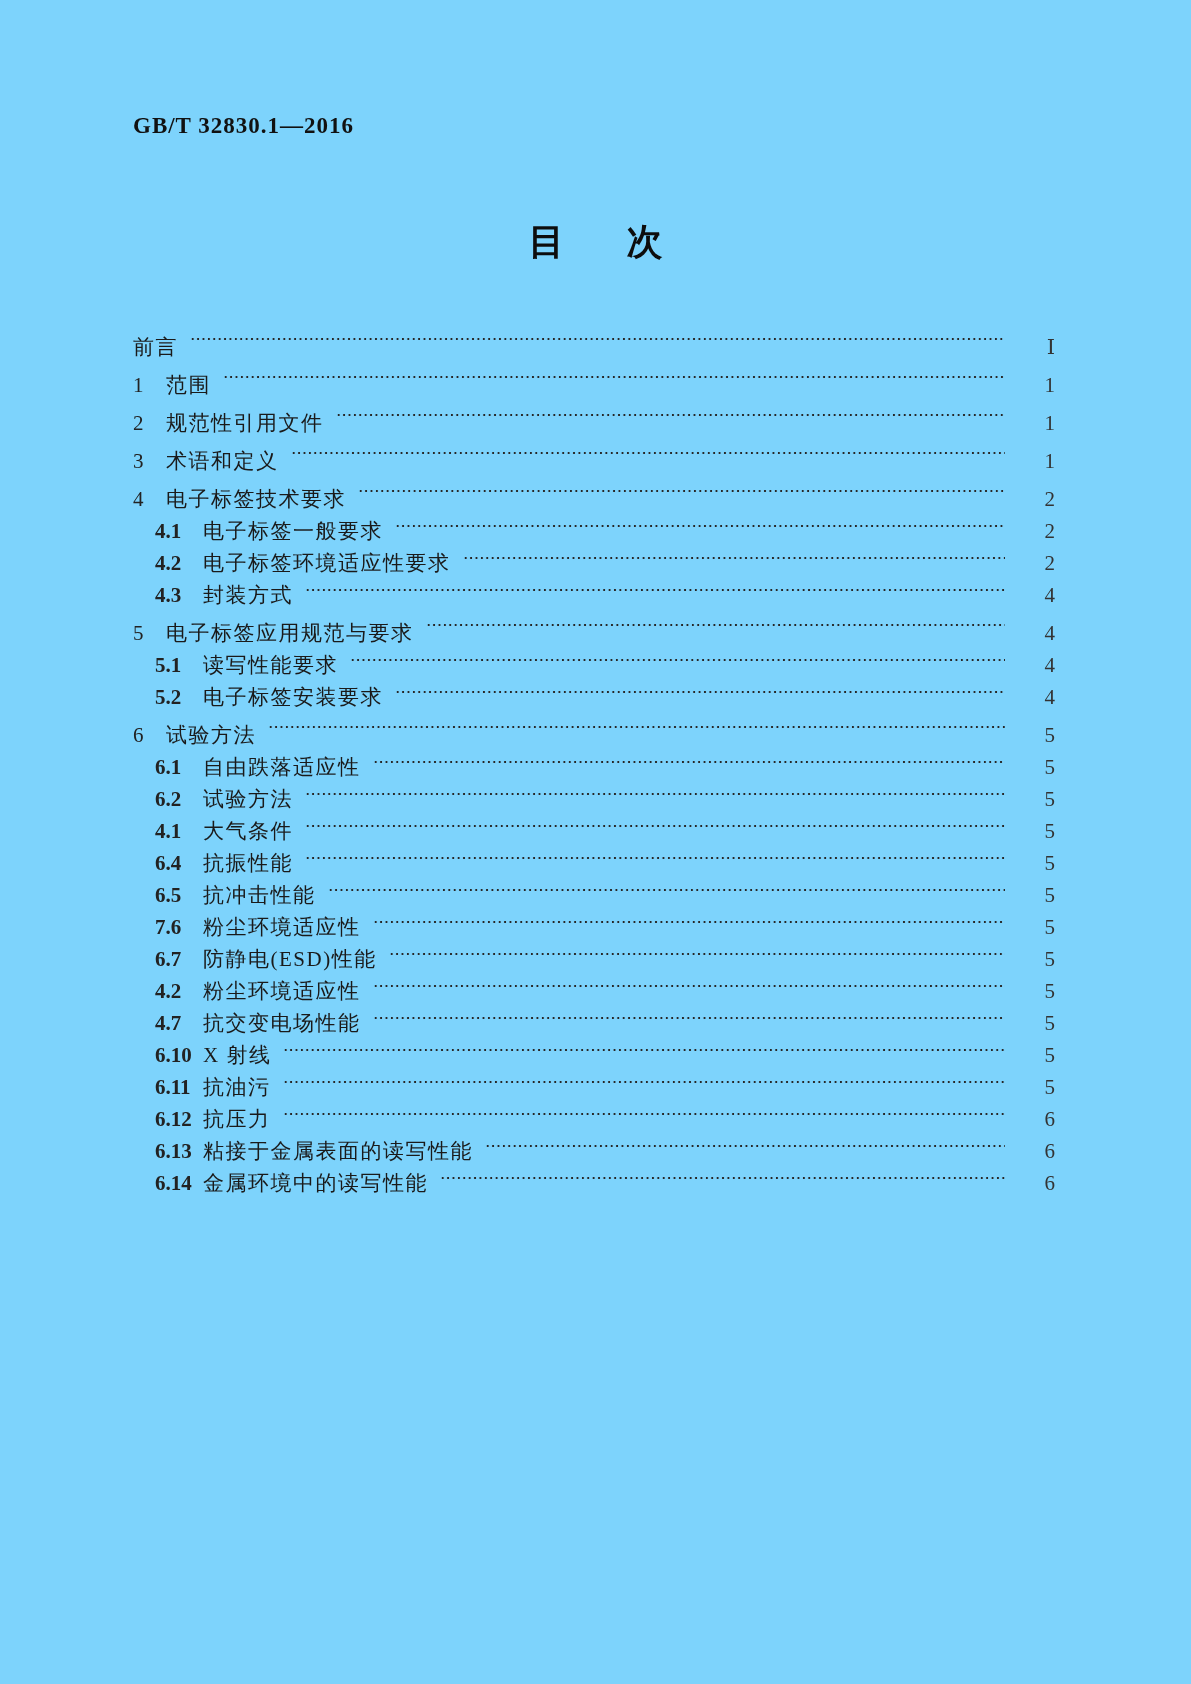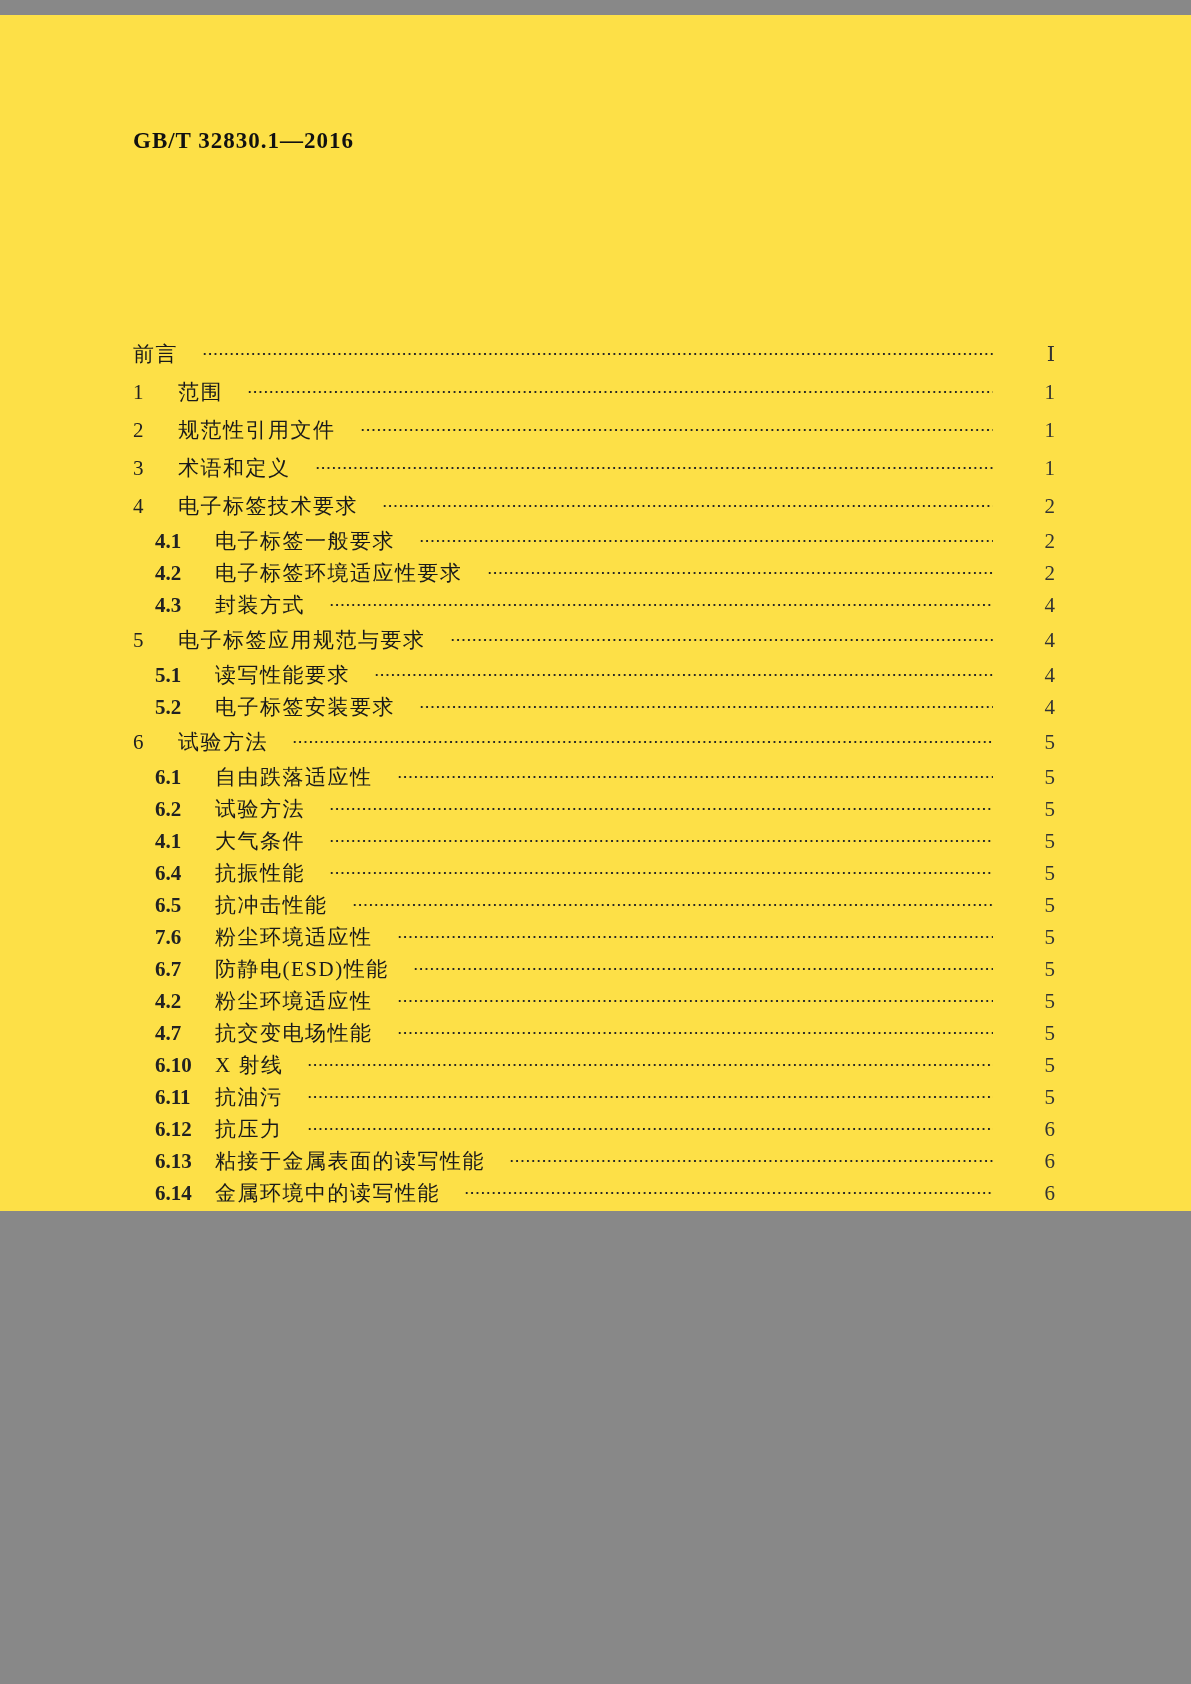--- a/index.html
+++ b/index.html
@@ -1,20 +1,20 @@
 <!DOCTYPE html>
 <html lang="zh"><head>
 <meta charset="utf-8">
 <style>
   html,body{margin:0;padding:0;background:#888;}
   .page{
     position:relative;
-    width:1191px;height:1196px;
-    margin:15px auto;
-    background:#fde047;
+    width:1191px;height:1684px;
+    margin:0 auto;
+    background:#7dd3fc;
     font-family:"Liberation Serif","DejaVu Serif",serif;
     color:#1f1f1f;
     overflow:hidden;
   }
   .doc-header{
     position:absolute;
     left:133px;top:113px;
     font-size:23px;
     font-weight:700;
     letter-spacing:1px;
@@ -32,25 +32,24 @@
   }
   .doc-title .tchar{display:inline-block;}
   .doc-title .tchar + .tchar{margin-left:52px;}
   .toc{
     position:absolute;
     left:133px;top:320px;
     width:922px;
   }
   .toc-row{
     display:flex;
-    align-items:center;
+    align-items:flex-end;
     font-size:21px;
     line-height:1;
     white-space:nowrap;
-    gap:12px;
   }
   .toc-row.lvl1{height:38px;}
   .toc-row.lvl2{height:32px;padding-left:22px;}
   .toc-num{
     display:inline-block;
     flex:0 0 auto;
     color:#222;
   }
   .lvl1 .toc-num{width:33px;}
   .lvl2 .toc-num{width:48px;font-weight:bold;}
@@ -77,20 +76,24 @@
     color:#333;
   }
 </style>
 </head>
 <body>
 
 <div class="page">
 
   <div class="doc-header">GB/T 32830.1—2016</div>
 
+  <div class="doc-title">
+    <span class="tchar">目</span>
+    <span class="tchar">次</span>
+  </div>
 
   <div class="toc">
       <div class="toc-row lvl1">
 
       <span class="toc-label">前言</span>
       <span class="leader"></span>
       <span class="page-num">Ⅰ</span>
     </div>
       <div class="toc-row lvl1">
       <span class="toc-num">1</span>

